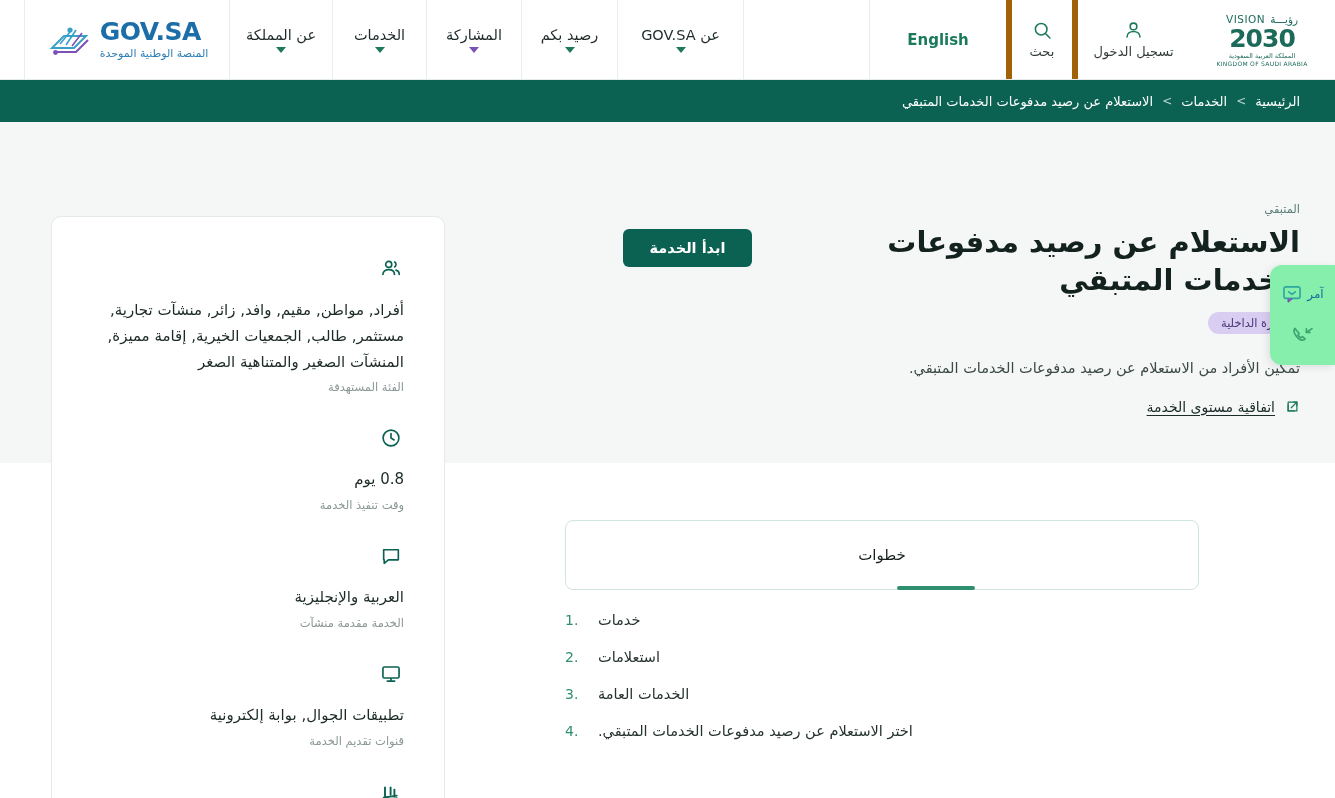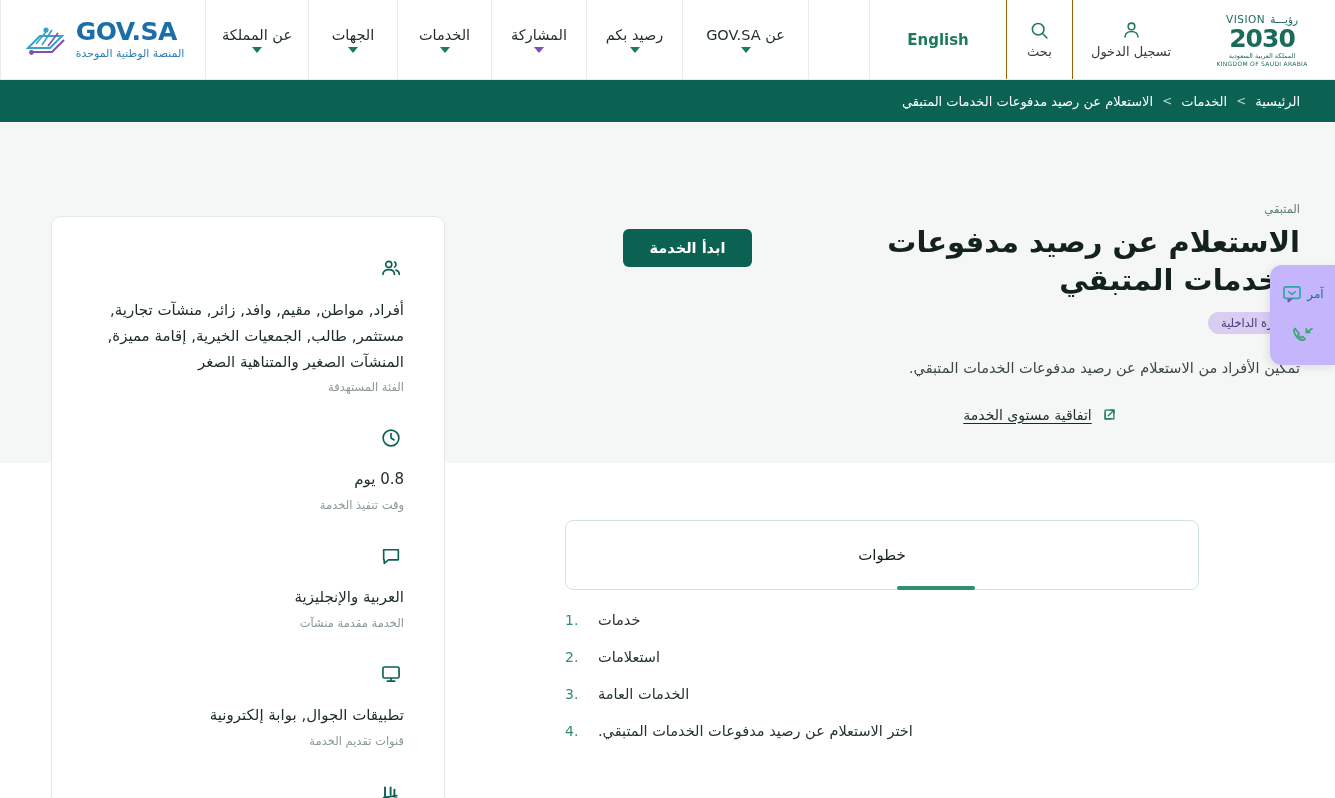--- a/index.html
+++ b/index.html
@@ -18,20 +18,21 @@
     background: #ffffff;
     border-bottom: 1px solid #e6eceb;
     display: flex; flex-direction: row-reverse;
     align-items: stretch;
   }
   .logo-gov {
     width: 205px; flex: none;
     display: flex; align-items: center; justify-content: center;
     gap: 8px;
     border-left: 1px solid #e9edec;
+    margin-left: 24px;
   }
   .logo-gov .gtext { display: flex; flex-direction: column; align-items: flex-end; }
   .logo-gov .gmain {
     font-size: 25px; font-weight: bold; color: #1b6ea8;
     letter-spacing: -0.5px; line-height: 1; direction: ltr;
   }
   .logo-gov .gsub { font-size: 11px; color: #2f7fb5; margin-top: 3px; }
 
   .navitem {
     flex: none;
@@ -64,21 +65,21 @@
     font-size: 15px; font-weight: bold; color: #1c7a5c;
     border-left: 1px solid #e9edec;
     cursor: pointer;
     direction: ltr;
   }
   .icon-btn {
     flex: none;
     display: flex; flex-direction: column;
     align-items: center; justify-content: center; gap: 3px;
     font-size: 13px; color: #333d3c;
-    border-left: 1px solid #a16207;
+    border-left: 6px solid #a16207;
     cursor: pointer;
   }
   .btn-search { width: 66px; }
   .btn-login { width: 117px; }
 
   .logo-vision {
     width: 146px; flex: none;
     display: flex; align-items: center; justify-content: center;
   }
   .v2030 { display: flex; flex-direction: column; align-items: center; color: #1c6b5a; }
@@ -125,23 +126,23 @@
     display: inline-block;
     background: #d9cdf2; color: #4a3a7a;
     font-size: 11.5px; border-radius: 12px;
     padding: 4px 13px;
   }
   .svc-desc {
     margin-top: 23px;
     font-size: 14.5px; color: #3c4946; line-height: 1.6;
   }
   .sla-row {
-    margin-top: 26px;
+    margin-top: 18px;
     display: flex; flex-direction: row-reverse;
-    align-items: center; justify-content: center;
+    align-items: center; justify-content: flex-end;
     gap: 10px;
   }
   .sla-link {
     font-size: 14px; color: #1a2b28;
     text-decoration: underline; text-underline-offset: 3px;
     cursor: pointer;
   }
   .ext-ico { width: 15px; height: 15px; display: block; }
 
   .start-btn {
@@ -207,21 +208,21 @@
     align-items: baseline; gap: 16px;
     margin-bottom: 21px;
   }
   .step-num { font-size: 14px; color: #2f8f6e; min-width: 17px; text-align: left; direction:ltr; }
   .step-txt { font-size: 14.5px; color: #25332f; }
 
   
   .float-widget {
     position: absolute; right: 0px; top: 265px;
     width: 65px; height: 100px;
-    background: #c4b5fd;
+    background: #86efac;
     border-radius: 12px 0 0 12px;
     box-shadow: -2px 2px 9px rgba(0,0,0,0.10);
     display: flex; flex-direction: column;
     align-items: center; justify-content: space-around;
     padding: 9px 0;
     z-index: 40;
   }
   .fw-top { display: flex; flex-direction: row-reverse; align-items: center; gap: 4px; }
   .fw-lbl { font-size: 12px; color: #1a6e9e; }
 </style>
@@ -244,24 +245,20 @@
       <circle cx="24" cy="8" r="2.6" fill="#3aa0c9"></circle>
       <circle cx="9.5" cy="30.5" r="2.4" fill="#7a51b5"></circle>
     </svg>
   </div>
 
   <div class="navitem nav-kingdom">
     <span>عن المملكة</span>
     <span class="chev"></span>
   </div>
 
-  <div class="navitem nav-entities">
-    <span>الجهات</span>
-    <span class="chev"></span>
-  </div>
 
   <div class="navitem nav-services">
     <span>الخدمات</span>
     <span class="chev"></span>
   </div>
 
   <div class="navitem nav-participate purple">
     <span>المشاركة</span>
     <span class="chev"></span>
   </div>

